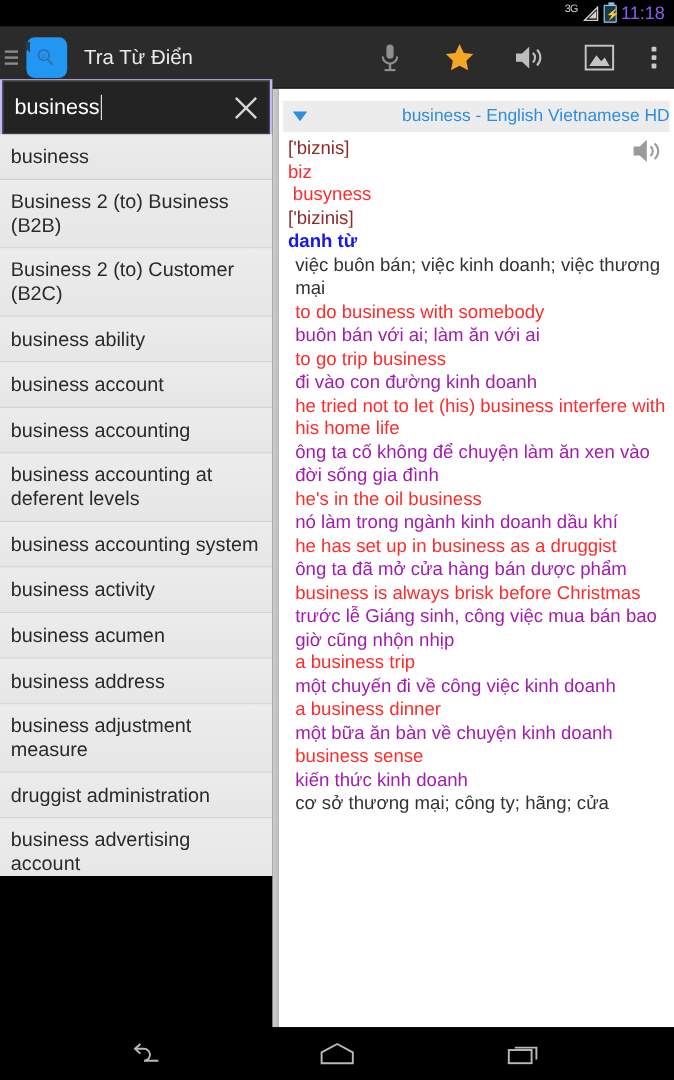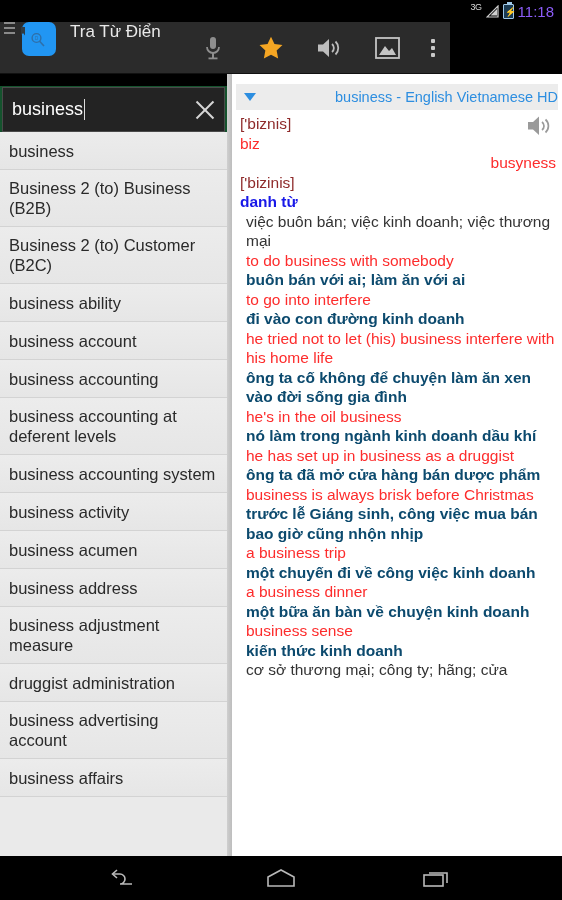--- a/index.html
+++ b/index.html
@@ -21,24 +21,24 @@
   .net-label { color: #d8d8d8; font-size: 9px; position: relative; top: -4px; letter-spacing: -0.5px;}
   .sig-tri { width: 13px; height: 13px; position: relative; }
   .sig-tri svg { display:block; }
   .batt { width: 11px; height: 15px; border: 1px solid #9ec8e8; border-radius: 1px; position: relative; background:#1a3a52;}
   .batt:before { content:""; position:absolute; top:-3px; left:3px; width:5px; height:2px; background:#9ec8e8; }
   .batt-bolt { position:absolute; top:1px; left:2px; font-size:9px; line-height:12px; color:#4fc3f7; }
   .clock { color: #8b5cf6; font-size: 15px; font-weight: normal; letter-spacing: 0px; }
 
   
   #action-bar {
-    position: absolute; top: 22px; left: 0; width: 450px; height: 52px;
+    position: absolute; top: 22px; left: 0; width: 562px; height: 52px;
     background: #2b2b2b;
     border-bottom: 1px solid #111;
-    display: flex; align-items: flex-start;
+    display: flex; align-items: center;
   }
   #drawer-handle { width: 14px; display:flex; flex-direction:column; gap:3px; align-items:center; margin-left:2px;}
   #drawer-handle i { display:block; width:11px; height:2px; background:#8a8a8a; }
   #app-icon {
     width: 34px; height: 34px; border-radius: 7px; background: #2196f3;
     margin-left: 6px; display:flex; align-items:center; justify-content:center;
     flex: none;
   }
   #app-icon .bk { width: 22px; height: 25px; background: #f4f6f8; border-radius: 1px; position: relative;
      box-shadow: inset -3px 0 0 #c9d3da; }
@@ -46,22 +46,22 @@
      background:#2f3b44; clip-path: polygon(0 0,100% 0,100% 100%,50% 72%,0 100%); }
   #app-title { color: #e9e9e9; font-size: 17px; margin-left: 14px; white-space: nowrap; }
   #ab-actions { margin-left: auto; display: flex; align-items: center; }
   .ab-btn { width: 58px; height: 52px; display:flex; align-items:center; justify-content:center; }
   .ab-btn.small { width: 34px; }
   .dots { display:flex; flex-direction:column; gap:3px; align-items:center; }
   .dots i { width:4px; height:4px; background:#c8c8c8; border-radius:1px; display:block; }
 
   
   #left-pane {
-    position: absolute; top: 86px; left: 0; width: 227px; height: 784px;
-    background: #14532d; overflow: hidden;
+    position: absolute; top: 66px; left: 0; width: 227px; height: 664px;
+    background: #c4b5fd; overflow: hidden;
   }
   #search-box {
     height: 45px; background: #232323; border: 1px solid #4a4a4a;
     margin: 1px 2px 0 2px; display: flex; align-items: center; padding: 0 6px 0 9px;
   }
   #search-value { color: #ffffff; font-size: 18px; position: relative; white-space:nowrap; }
   #caret { display:inline-block; width:1px; height:21px; background:#dcdcdc; vertical-align:-4px; margin-left:1px;}
   #clear-icon { margin-left: auto; width: 26px; height: 26px; position: relative; }
   #clear-icon i { position:absolute; top:12px; left:1px; width:24px; height:2px; background:#d6d6d6; }
   #clear-icon i:first-child { transform: rotate(45deg); }
@@ -95,22 +95,22 @@
   #entry-header-text { color: #2d8ee0; font-size: 14.5px; white-space: nowrap; }
 
   #entry-body { position: relative; padding: 4px 6px 0 8px; }
   .tts-icon { position: absolute; right: 8px; top: 4px; }
   .ln { font-size: 15.5px; line-height: 19.5px; }
   .phon { color: #8f2b2b; }
   .alt  { color: #fd2c2c; }
   .pos  { color: #1818e8; font-weight: bold; }
   .def  { color: #333333; padding-left: 6px; }
   .ex   { color: #fd2c2c; }
-  .tr   { color: #0c4a6e; font-weight: bold; }
-  .pad1 { padding-left: 4px; text-align: right; }
+  .tr   { color: #a21caf; }
+  .pad1 { padding-left: 4px; }
   .pad2 { padding-left: 6px; }
 
   
   #nav-bar {
     position:absolute; bottom:0; left:0; width:562px; height:44px; background:#000;
     display:flex; align-items:center; justify-content:center; gap:110px;
   }
   .nav-btn { width:46px; height:30px; display:flex; align-items:center; justify-content:center; }
 </style>
 </head>
@@ -263,21 +263,21 @@
       </span>
       <div id="entry-lines">
           <div class="ln phon">['biznis]</div>
           <div class="ln alt">biz</div>
           <div class="ln alt pad1">busyness</div>
           <div class="ln phon">['bizinis]</div>
           <div class="ln pos">danh từ</div>
           <div class="ln def">việc buôn bán; việc kinh doanh; việc thương mại</div>
           <div class="ln ex pad2">to do business with somebody</div>
           <div class="ln tr pad2">buôn bán với ai; làm ăn với ai</div>
-          <div class="ln ex pad2">to go into interfere</div>
+          <div class="ln ex pad2">to go trip business</div>
           <div class="ln tr pad2">đi vào con đường kinh doanh</div>
           <div class="ln ex pad2">he tried not to let (his) business interfere with his home life</div>
           <div class="ln tr pad2">ông ta cố không để chuyện làm ăn xen vào đời sống gia đình</div>
           <div class="ln ex pad2">he's in the oil business</div>
           <div class="ln tr pad2">nó làm trong ngành kinh doanh dầu khí</div>
           <div class="ln ex pad2">he has set up in business as a druggist</div>
           <div class="ln tr pad2">ông ta đã mở cửa hàng bán dược phẩm</div>
           <div class="ln ex pad2">business is always brisk before Christmas</div>
           <div class="ln tr pad2">trước lễ Giáng sinh, công việc mua bán bao giờ cũng nhộn nhịp</div>
           <div class="ln ex pad2">a business trip</div>

